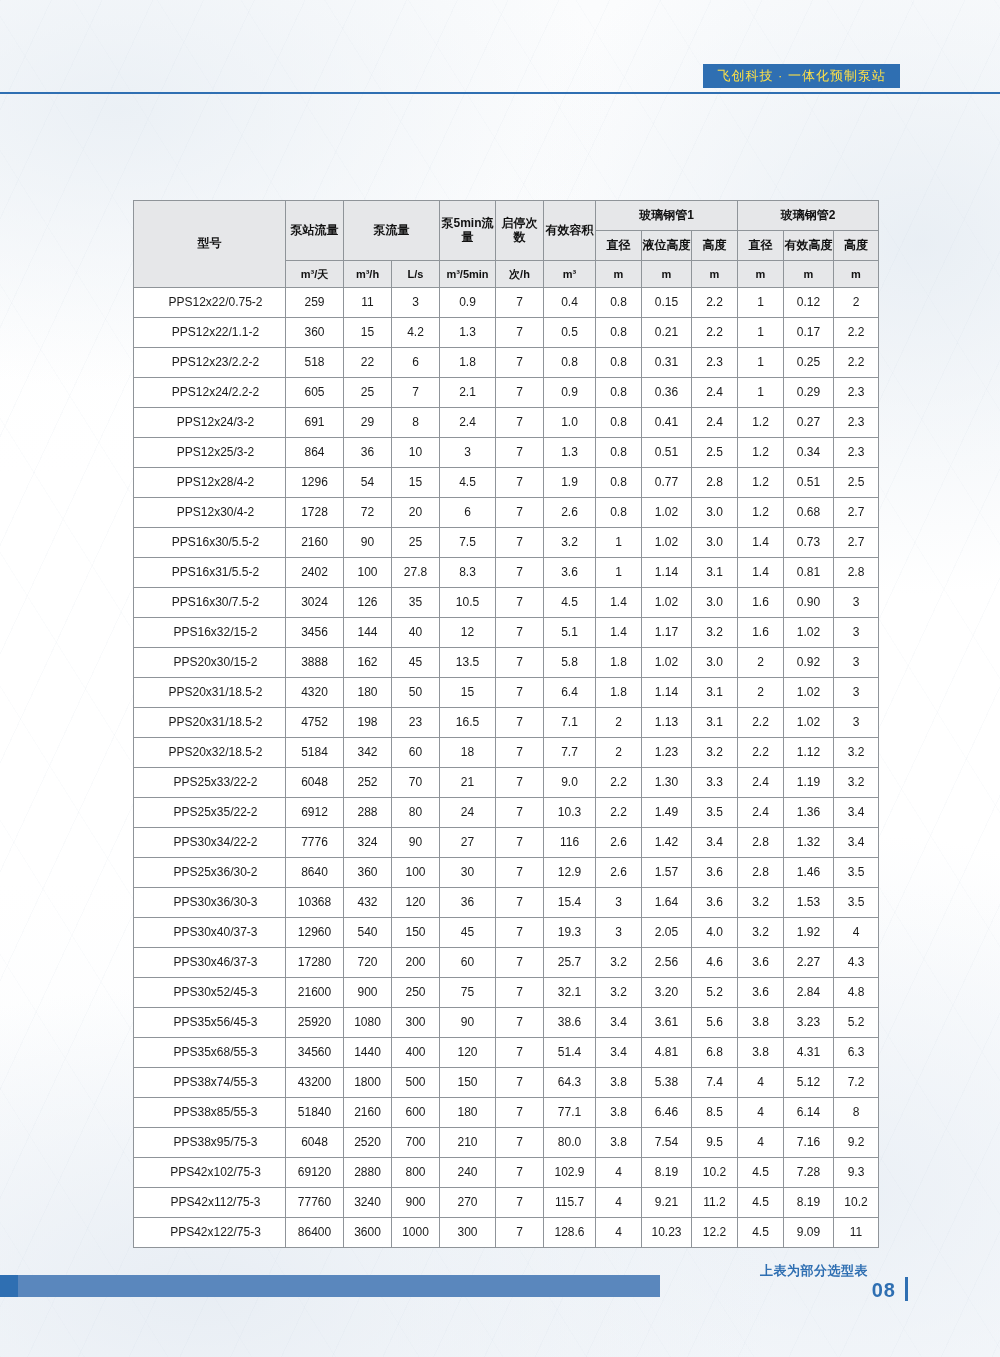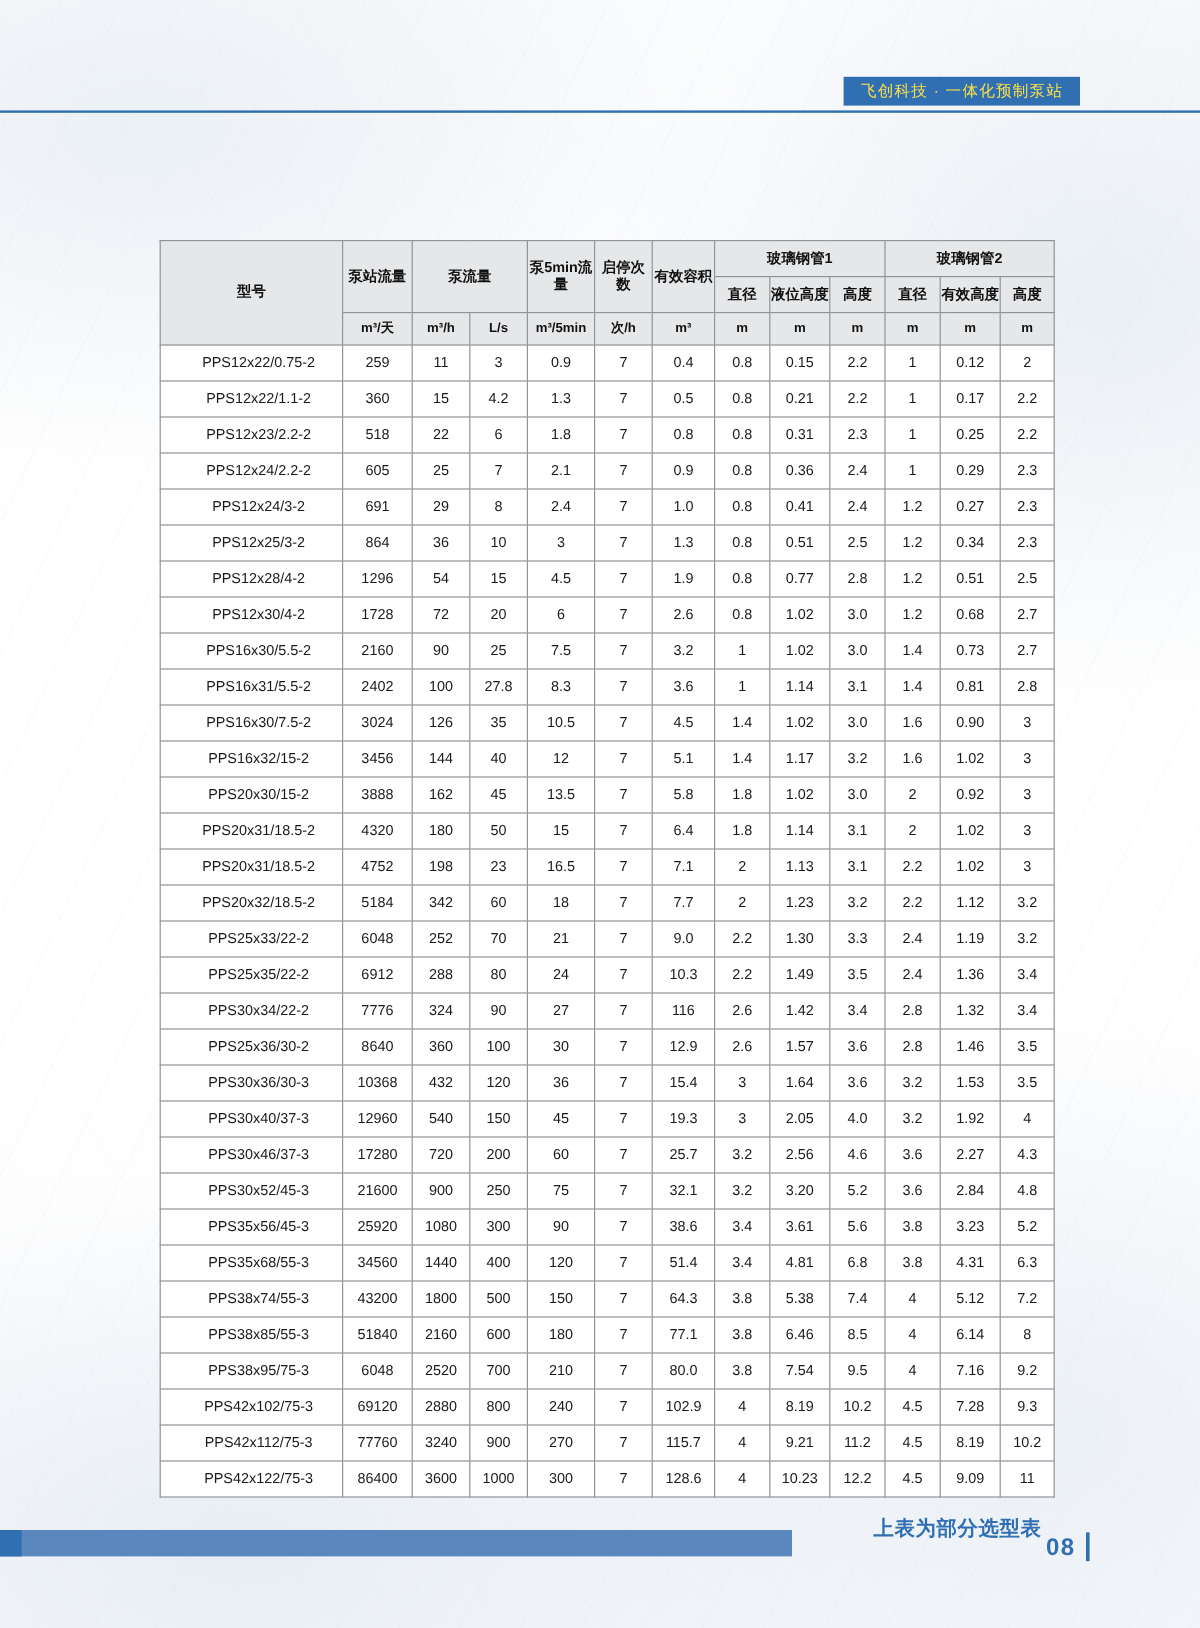--- a/index.html
+++ b/index.html
@@ -132,21 +132,21 @@
   col.c-g { width: 46px; }
   col.c-h { width: 50px; }
   col.c-i { width: 46px; }
   col.c-j { width: 46px; }
   col.c-k { width: 50px; }
   col.c-l { width: 45px; }
 
   .table-note {
     position: absolute;
     right: 132px;
-    font-size: 17px;
+    font-size: 13px;
     font-weight: bold;
     color: #2f6fb2;
     letter-spacing: 0.5px;
     margin-left: 44px;
   }
 
   
   .footer-bar-left {
     position: absolute;
     left: 0;

